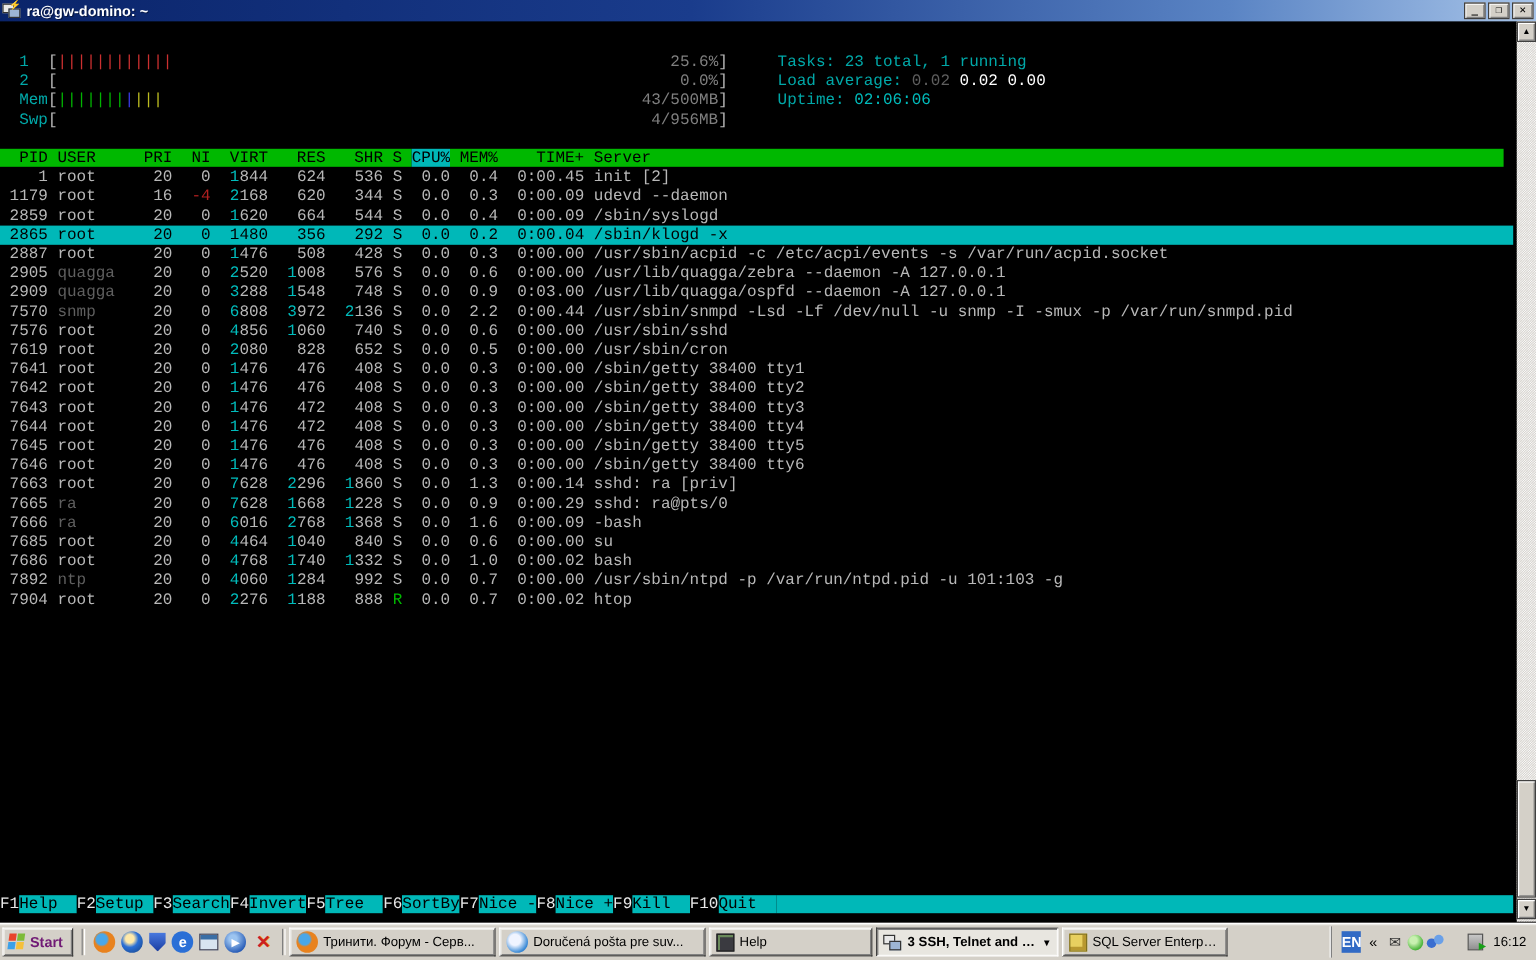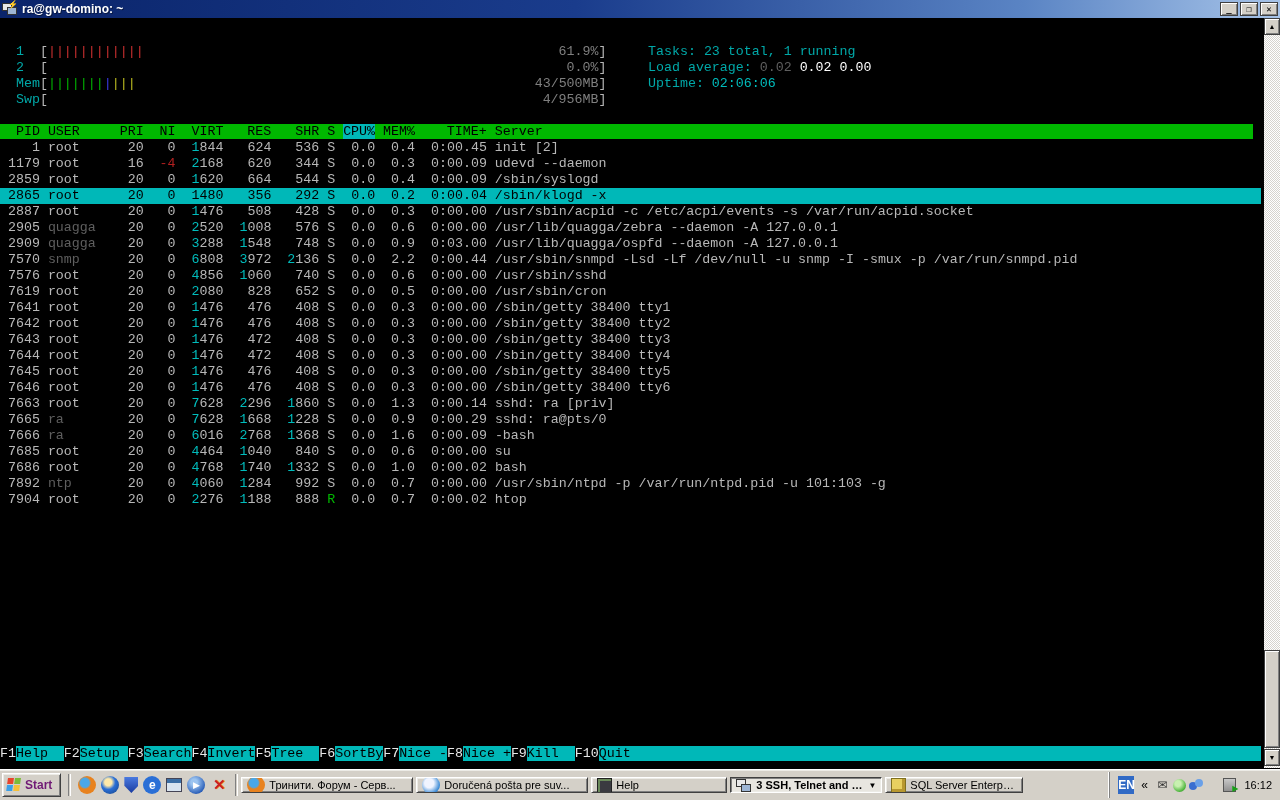--- a/index.html
+++ b/index.html
@@ -97,21 +97,21 @@
   .icon-play { border-radius:50%; background:radial-gradient(circle at 40% 35%,#9cc4f0 0 20%,#1a50b0 80%); color:#fff; font-size:9px; }
   .icon-x { color:#cc2020; font-weight:bold; font-size:15px; text-shadow:1px 0 0 #e8a030; }
   .icon-mail2 { border-radius:50%; background:radial-gradient(circle at 40% 40%,#f0f4ff 0 30%,#3a8ad6 70%,#1a4fa0); }
   .icon-peto { background:#3a3a40; border:1px solid #222; box-shadow:inset 2px 2px 0 #6a8a5a; width:15px; height:15px; }
   .icon-sql { background:#e8d060; border:1px solid #807020; box-shadow:inset -3px -3px 0 #b89830; width:15px; height:15px; }
   .icon-putty-sm { position:relative; width:16px; height:16px; }
   .icon-putty-sm .m1,.icon-putty-sm .m2 { position:absolute; width:10px; height:8px; border:1px solid #333; }
   .icon-putty-sm .m1 { left:0; top:2px; background:#e8e8e8; }
   .icon-putty-sm .m2 { left:5px; top:7px; background:#9db5d4; }
 
-  .task-btn { height:16px; display:flex; align-items:center; padding:0 5px; margin-right:3px;
+  .task-btn { height:24px; display:flex; align-items:center; padding:0 5px; margin-right:3px;
     white-space:nowrap; overflow:hidden; color:#000; }
   .task-btn .tb-label { overflow:hidden; text-overflow:ellipsis; white-space:nowrap; flex:1; }
   .task-btn.active { font-weight:bold; }
   .tb-icon { margin-right:4px; flex:none; }
   .tb-caret { font-size:8px; margin-left:4px; }
 
   .tray { margin-left:auto; height:26px; display:flex; align-items:center; gap:4px;
     border-left:1px solid #808080; box-shadow:-1px 0 0 #fff; padding:0 6px 0 8px; }
   .lang-en { width:16px; height:18px; background:#316ac5; color:#fff; font-weight:bold; font-size:12px;
     display:flex; align-items:center; justify-content:center; }
@@ -144,21 +144,21 @@
       </span>
     <span class="ttl">ra@gw-domino: ~</span>
     <span class="winbtn">_</span>
     <span class="winbtn">❐</span>
     <span class="winbtn">✕</span>
   </div>
 
   <div class="terminal">
     <div class="term-text" id="term-text">
         <div class="tline "></div>
-        <div class="tline "><span>  </span><span class="teal">1  </span><span class="fg">[</span><span class="bar-red">||||||||||||</span><span>                                                    </span><span class="shadow">61.9%</span><span class="fg">]</span></div>
+        <div class="tline "><span>  </span><span class="teal">1  </span><span class="fg">[</span><span class="bar-red">||||||||||||</span><span>                                                    </span><span class="shadow">25.6%</span><span class="fg">]</span></div>
         <div class="tline "><span>  </span><span class="teal">2  </span><span class="fg">[</span><span>                                                                 </span><span class="shadow">0.0%</span><span class="fg">]</span></div>
         <div class="tline "><span>  </span><span class="teal">Mem</span><span class="fg">[</span><span class="bar-grn">|||||||</span><span class="bar-blu">|</span><span class="bar-yel">|||</span><span>                                                  </span><span class="shadow">43/500MB</span><span class="fg">]</span></div>
         <div class="tline "><span>  </span><span class="teal">Swp</span><span class="fg">[</span><span>                                                              </span><span class="shadow">4/956MB</span><span class="fg">]</span></div>
         <div class="tline "></div>
         <div class="tline "><span class="hdr">  PID USER     PRI  NI  VIRT   RES   SHR S </span><span class="hdr-sort">CPU%</span><span class="hdr"> MEM%    TIME+ Server                                                                                         </span></div>
         <div class="tline "><span class="fg">    1 </span><span class="fg">root     </span><span class="fg"> 20 </span><span class="fg">  0</span><span> </span><span class="tealb"> 1</span><span class="fg">844</span><span> </span><span class="fg">  624</span><span> </span><span class="fg">  536</span><span> </span><span class="fg">S</span><span class="fg">  0.0  0.4  0:00.45 </span><span class="fg">init [2]</span></div>
         <div class="tline "><span class="fg"> 1179 </span><span class="fg">root     </span><span class="fg"> 16 </span><span class="red"> -4</span><span> </span><span class="tealb"> 2</span><span class="fg">168</span><span> </span><span class="fg">  620</span><span> </span><span class="fg">  344</span><span> </span><span class="fg">S</span><span class="fg">  0.0  0.3  0:00.09 </span><span class="fg">udevd --daemon</span></div>
         <div class="tline "><span class="fg"> 2859 </span><span class="fg">root     </span><span class="fg"> 20 </span><span class="fg">  0</span><span> </span><span class="tealb"> 1</span><span class="fg">620</span><span> </span><span class="fg">  664</span><span> </span><span class="fg">  544</span><span> </span><span class="fg">S</span><span class="fg">  0.0  0.4  0:00.09 </span><span class="fg">/sbin/syslogd</span></div>
         <div class="tline sel"><span class="fg"> 2865 </span><span class="fg">root     </span><span class="fg"> 20 </span><span class="fg">  0</span><span> </span><span class="tealb"> 1</span><span class="fg">480</span><span> </span><span class="fg">  356</span><span> </span><span class="fg">  292</span><span> </span><span class="fg">S</span><span class="fg">  0.0  0.2  0:00.04 </span><span class="fg">/sbin/klogd -x</span><span>                                                                                  </span></div>
         <div class="tline "><span class="fg"> 2887 </span><span class="fg">root     </span><span class="fg"> 20 </span><span class="fg">  0</span><span> </span><span class="tealb"> 1</span><span class="fg">476</span><span> </span><span class="fg">  508</span><span> </span><span class="fg">  428</span><span> </span><span class="fg">S</span><span class="fg">  0.0  0.3  0:00.00 </span><span class="fg">/usr/sbin/acpid -c /etc/acpi/events -s /var/run/acpid.socket</span></div>

